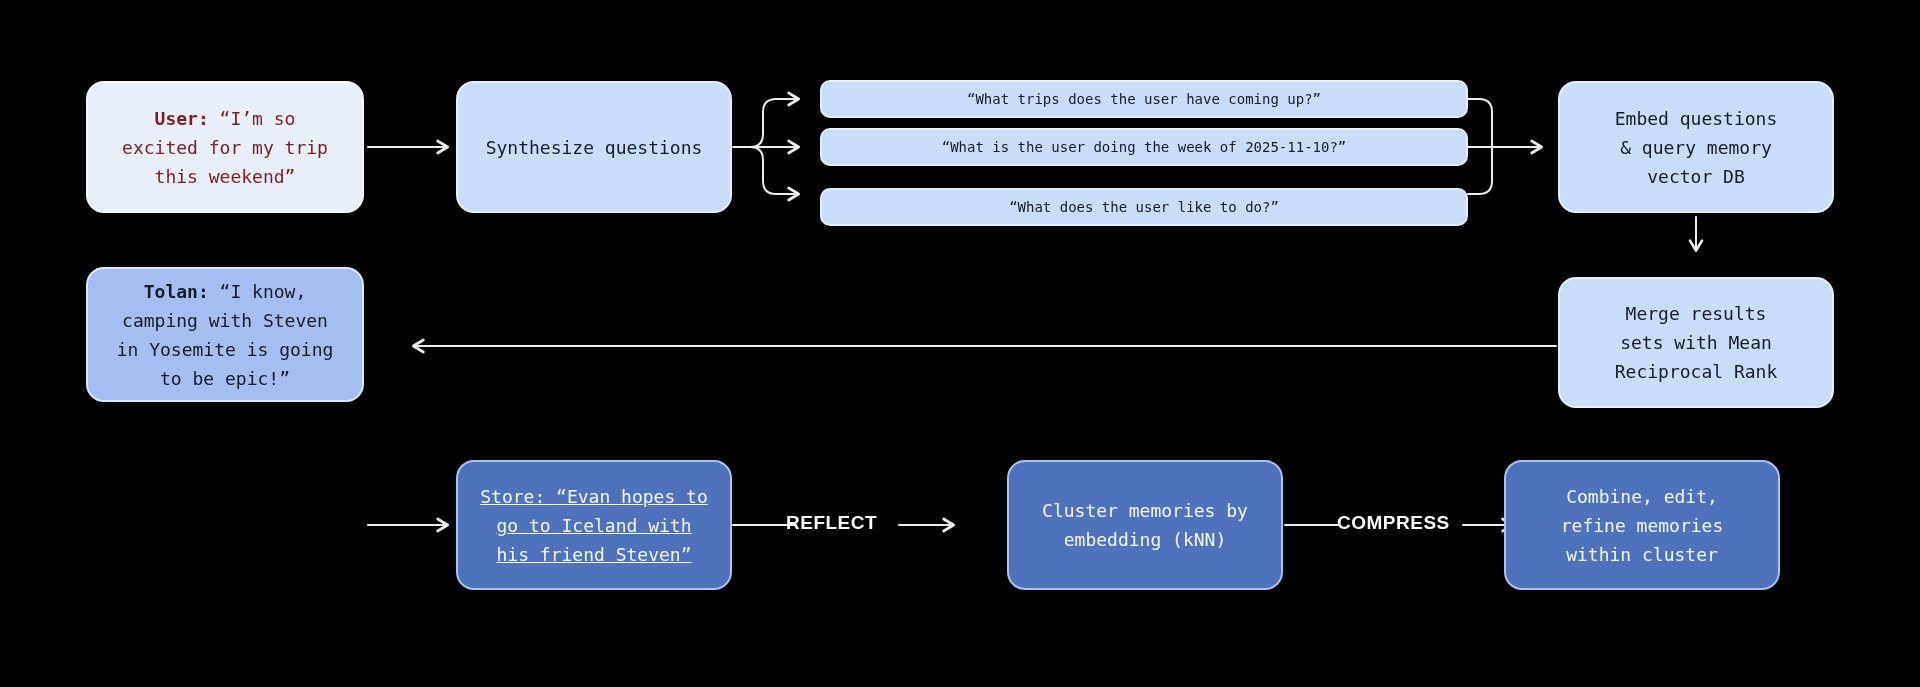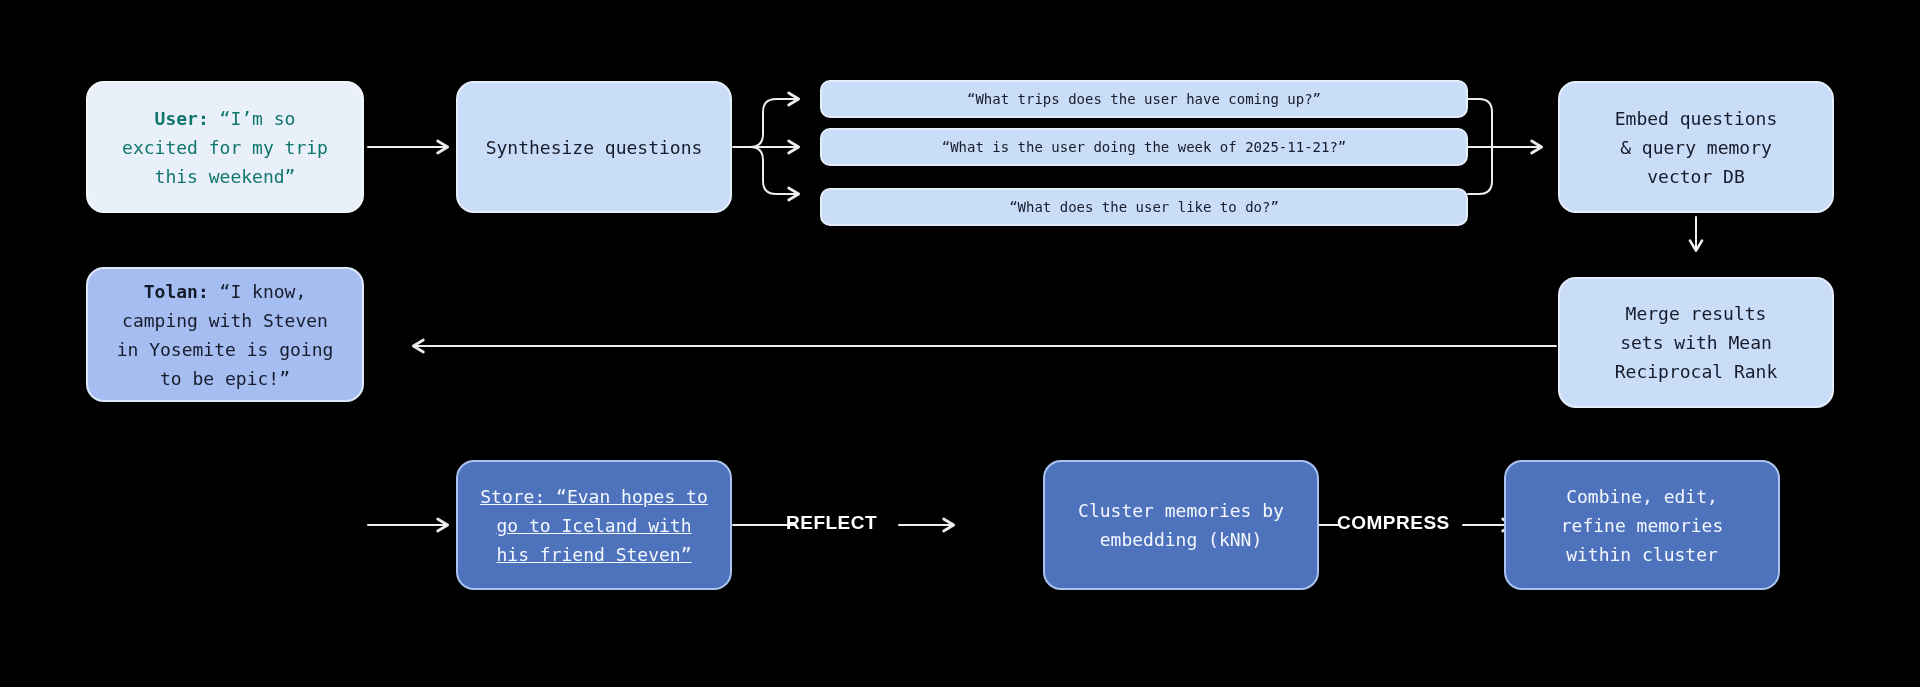--- a/index.html
+++ b/index.html
@@ -20,21 +20,21 @@
     justify-content: center;
     box-sizing: border-box;
     border-radius: 18px;
   }
   .box .txt {
     text-align: center;
     white-space: pre-line;
     font-size: 18px;
     line-height: 29px;
   }
-  .light { background: #e9f0fa; border: 2px solid #f3f7fd; color: #0f766e; align-items: center; }
+  .light { background: #e9f0fa; border: 2px solid #f3f7fd; color: #7f1d1d; align-items: center; }
   .blue  { background: #c9dcf8; border: 2px solid #e6eefc; color: #171c2b; }
   .peri  { background: #a6bdf2; border: 2px solid #dce7fa; color: #171c2b; }
   .dark  { background: #4e72bc; border: 2px solid #a9c2ef; color: #f4f8ff; }
   .pill  { border-radius: 10px; }
   .pill .txt { font-size: 14px; line-height: 20px; }
   .bold { font-weight: bold; }
   .edge-label {
     position: absolute;
     color: #ffffff;
     font-family: "Liberation Sans", sans-serif;
@@ -81,21 +81,21 @@
 
   <div class="box blue" style="left:456px; top:81px; width:276px; height:132px;">
     <div class="txt">Synthesize questions</div>
   </div>
 
   <div class="box blue pill" style="left:820px; top:80px; width:648px; height:38px;">
     <div class="txt">“What trips does the user have coming up?”</div>
   </div>
 
   <div class="box blue pill" style="left:820px; top:128px; width:648px; height:38px;">
-    <div class="txt">“What is the user doing the week of 2025-11-21?”</div>
+    <div class="txt">“What is the user doing the week of 2025-11-10?”</div>
   </div>
 
   <div class="box blue pill" style="left:820px; top:188px; width:648px; height:38px;">
     <div class="txt">“What does the user like to do?”</div>
   </div>
 
   <div class="box blue" style="left:1558px; top:81px; width:276px; height:132px;">
     <div class="txt">Embed questions
 &amp; query memory
 vector DB</div>
@@ -116,21 +116,21 @@
 
 
   <div class="box dark" style="left:456px; top:460px; width:276px; height:130px;text-decoration:underline;">
     <div class="txt">Store: “Evan hopes to
 go to Iceland with
 his friend Steven”</div>
   </div>
 
   <div class="edge-label" style="left:786px; top:512px; width:120px;">REFLECT</div>
 
-  <div class="box dark" style="left:1007px; top:460px; width:276px; height:130px;margin-left:36px;">
+  <div class="box dark" style="left:1007px; top:460px; width:276px; height:130px;">
     <div class="txt">Cluster memories by
 embedding (kNN)</div>
   </div>
 
   <div class="edge-label" style="left:1337px; top:512px; width:120px;">COMPRESS</div>
 
   <div class="box dark" style="left:1504px; top:460px; width:276px; height:130px;">
     <div class="txt">Combine, edit,
 refine memories
 within cluster</div>

